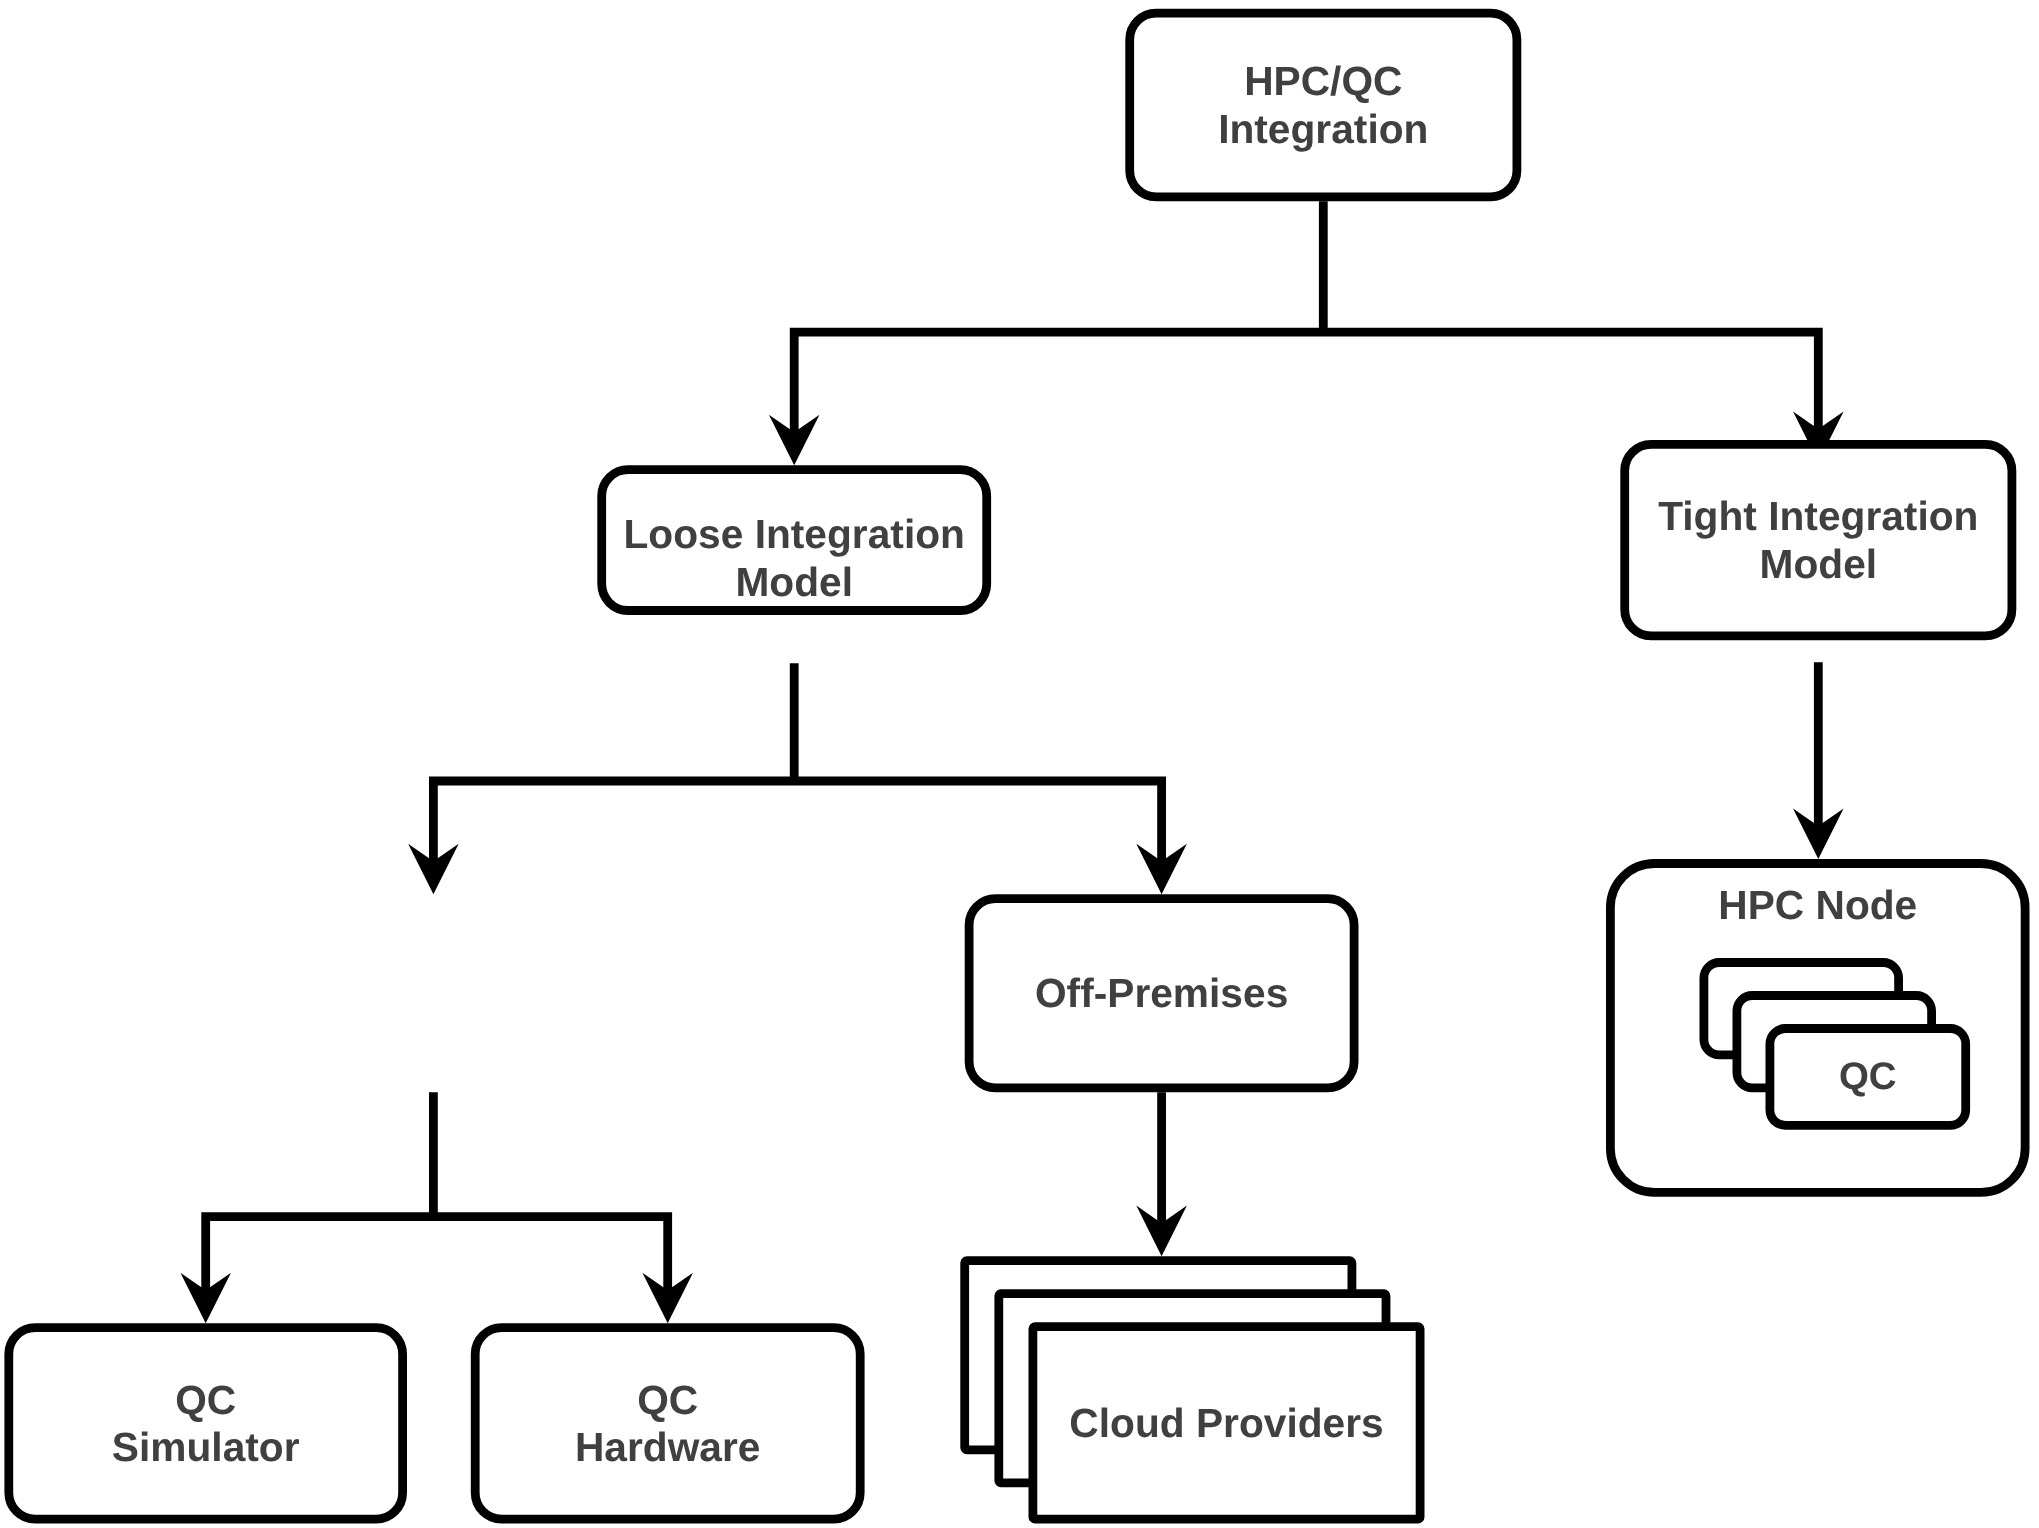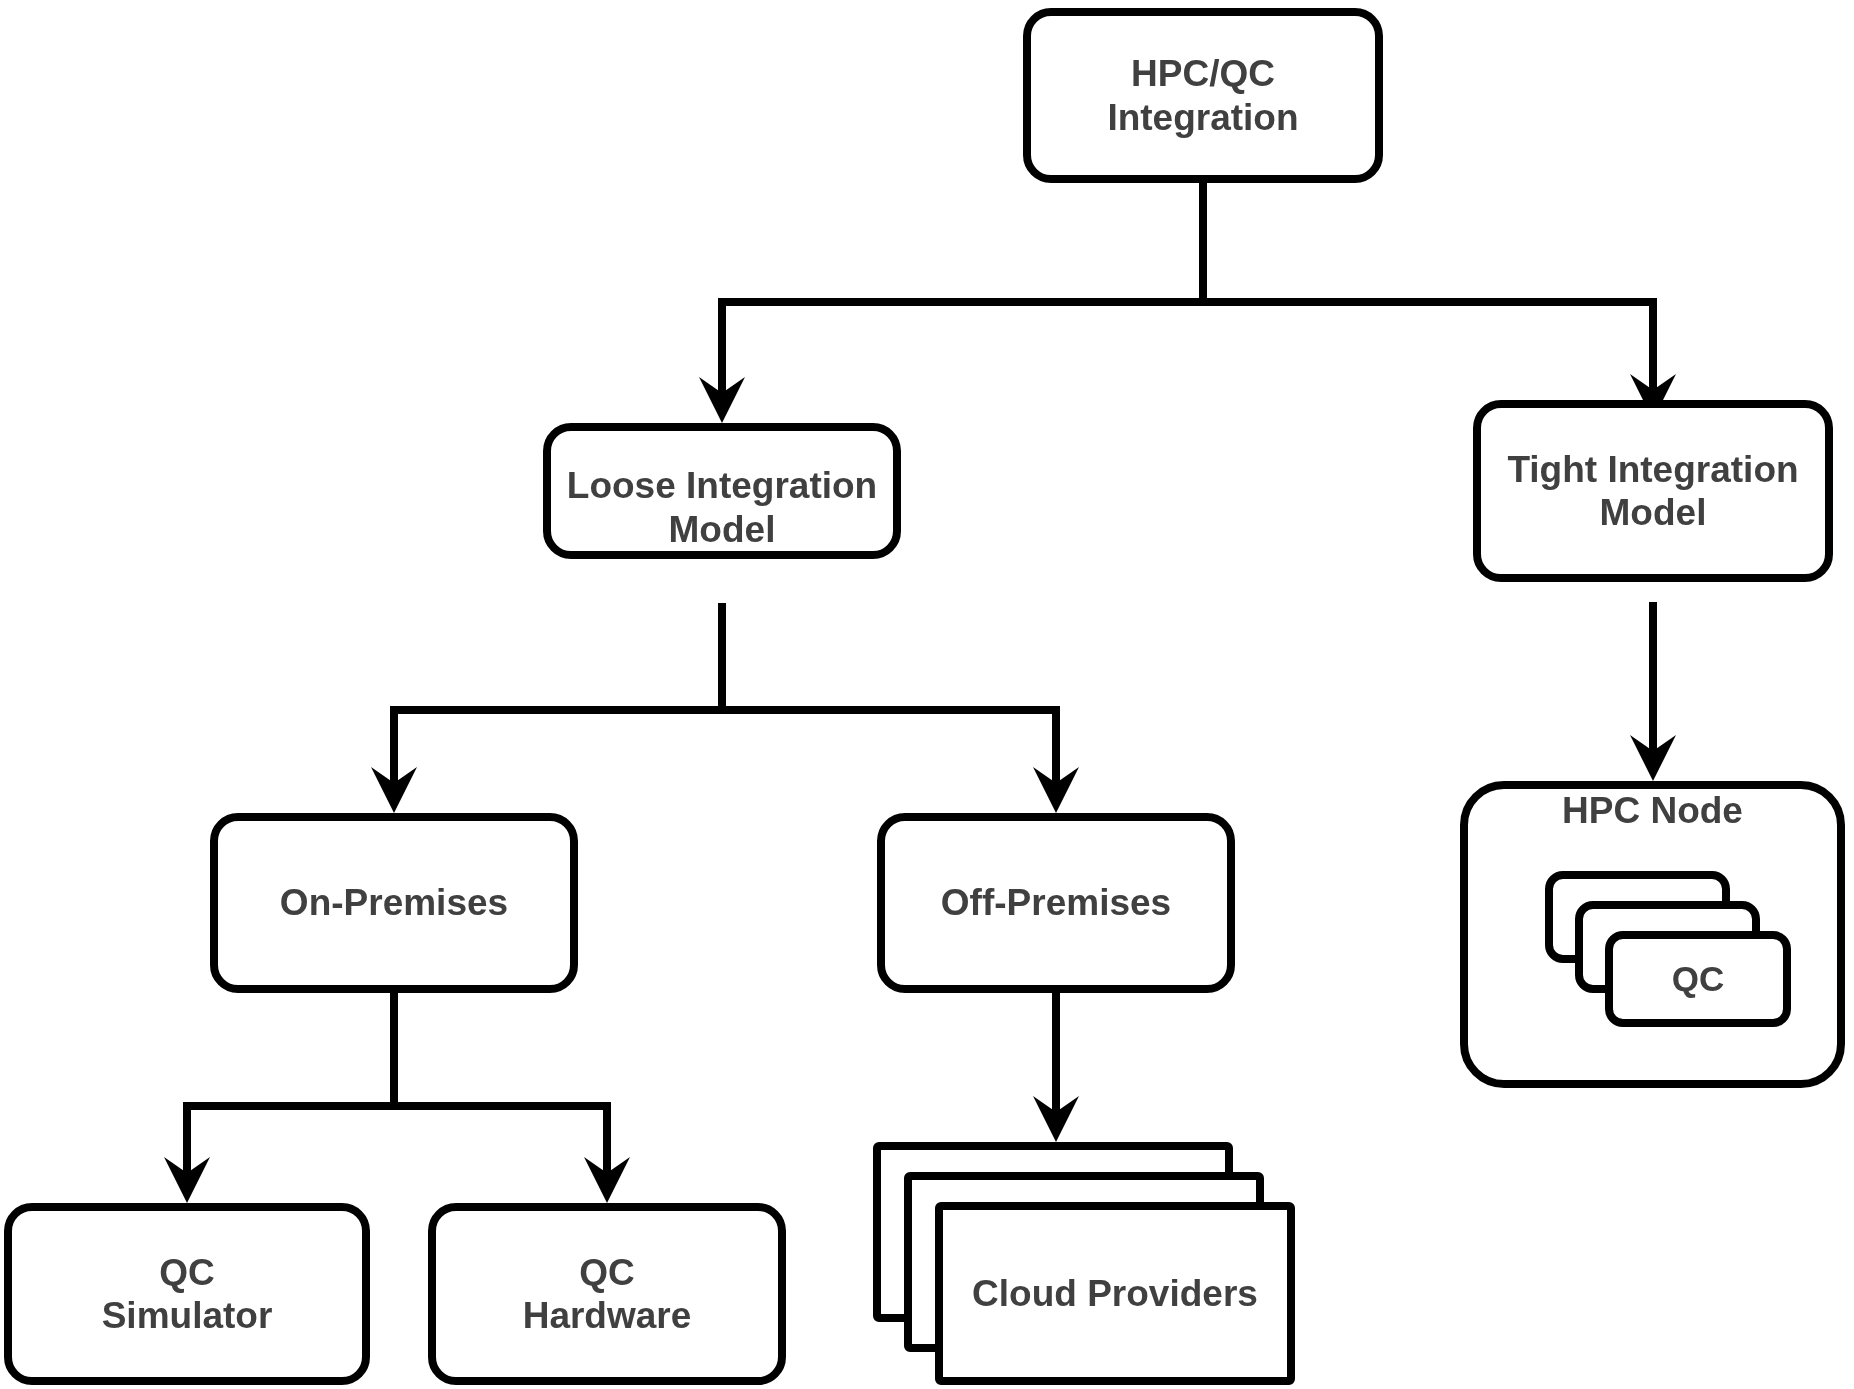--- a/index.html
+++ b/index.html
@@ -48,21 +48,21 @@
   .stack-card { border-radius: 6px; }
   #cloud-back  { left: 873px;  top: 1142px; width: 360px; height: 180px; }
   #cloud-mid   { left: 904px;  top: 1172px; width: 360px; height: 180px; }
   #cloud-front { left: 935px;  top: 1202px; width: 360px; height: 183px; }
 
   
   #n-hpcnode {
     left: 1460px; top: 781px; width: 385px; height: 307px;
     border-radius: 44px;
     align-items: flex-start;
-    padding-top: 0;
+    padding-top: 12px;
   }
   
   .mini-card { border-radius: 18px; }
   #hpc-card-back  { left: 1545px; top: 871px; width: 185px; height: 92px; }
   #hpc-card-mid   { left: 1575px; top: 901px; width: 185px; height: 92px; }
   #hpc-card-front { left: 1605px; top: 931px; width: 186px; height: 96px; }
   #hpc-card-front .label { font-size: 35px; }
 </style>
 </head>
 <body>
@@ -104,23 +104,20 @@
 
   <div class="node" id="n-loose">
     <div class="label">Loose Integration
 Model</div>
   </div>
   <div class="node" id="n-tight">
     <div class="label">Tight Integration
 Model</div>
   </div>
 
-  <div class="node" id="n-onprem">
-    <div class="label">On-Premises</div>
-  </div>
   <div class="node" id="n-offprem">
     <div class="label">Off-Premises</div>
   </div>
 
   <div class="node" id="n-qcsim">
     <div class="label">QC
 Simulator</div>
   </div>
   <div class="node" id="n-qchw">
     <div class="label">QC

